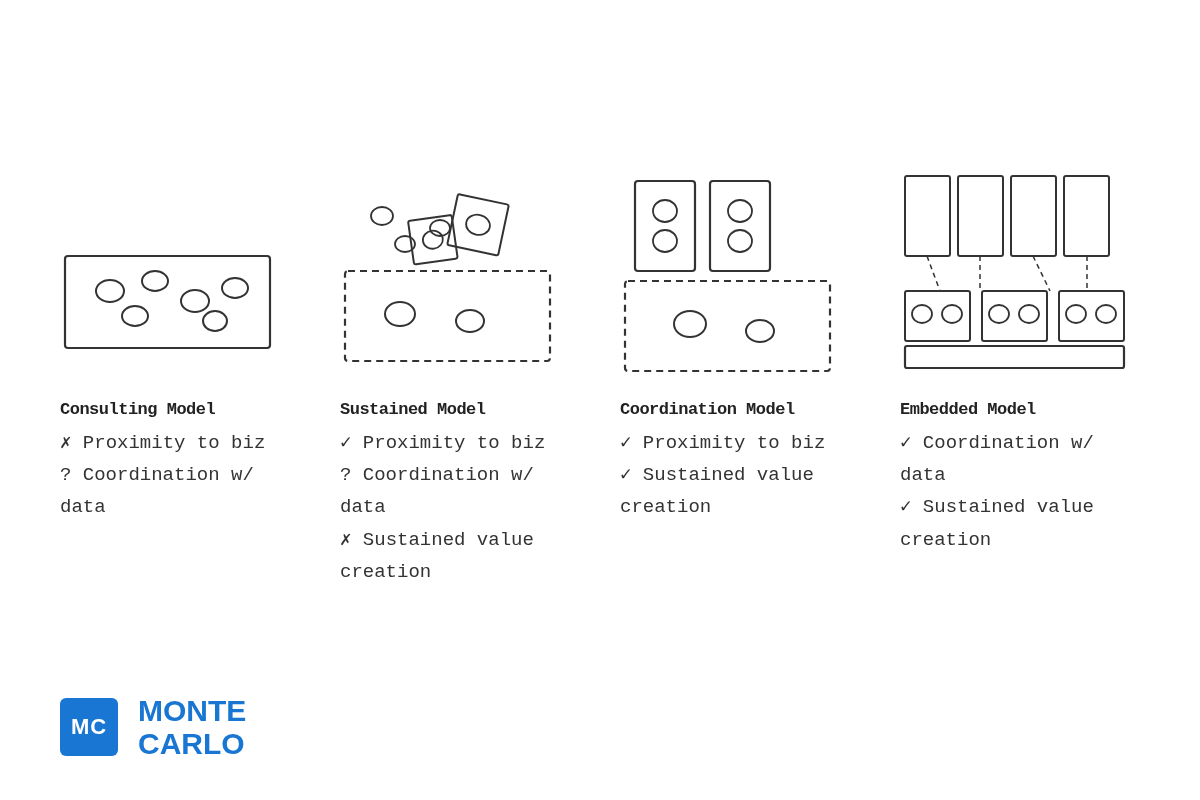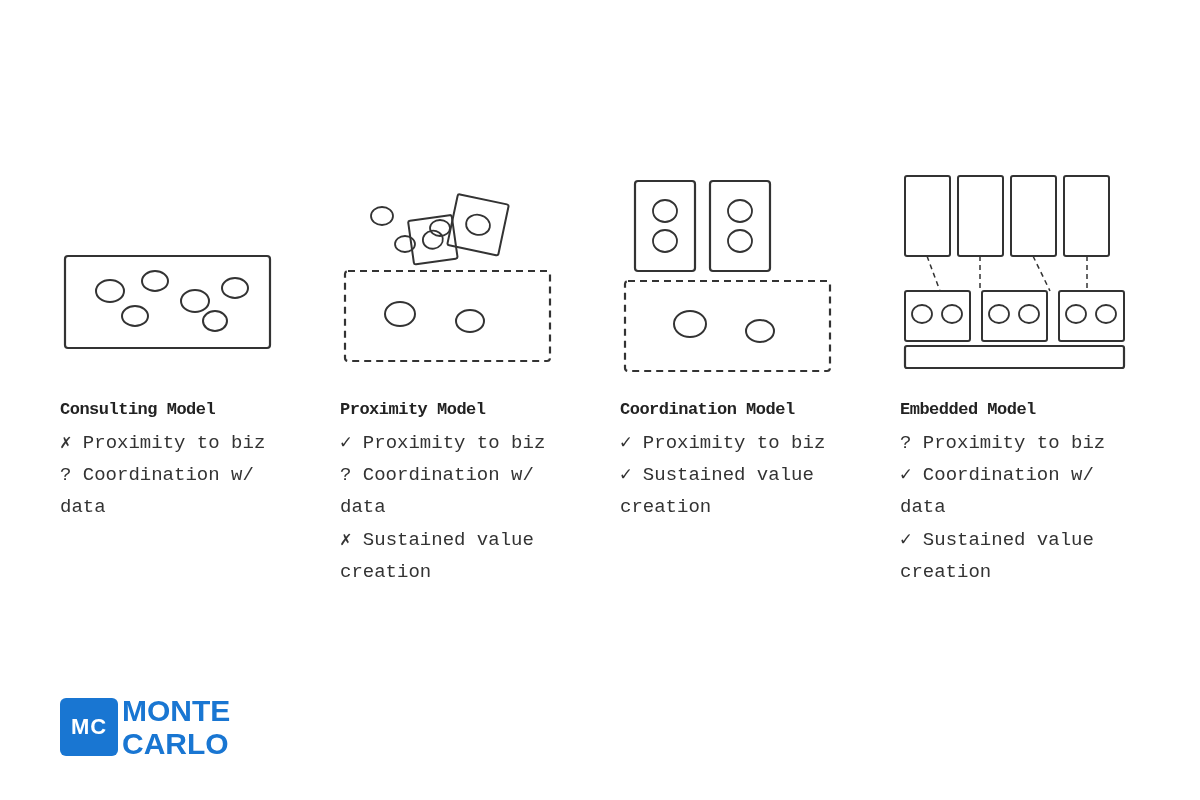--- a/index.html
+++ b/index.html
@@ -68,21 +68,21 @@
     .cross { color: #333; }
     .question { color: #333; }
 
     
     .logo-area {
       position: absolute;
       bottom: 40px;
       left: 60px;
       display: flex;
       align-items: center;
-      gap: 4px;
+      gap: 20px;
     }
 
     .logo-box {
       background: #1976D2;
       color: #fff;
       font-weight: bold;
       font-size: 22px;
       width: 58px;
       height: 58px;
       display: flex;
@@ -151,21 +151,21 @@
           <ellipse cx="42" cy="50" rx="11" ry="9" fill="none" stroke="#333" stroke-width="1.8"></ellipse>
           <ellipse cx="65" cy="78" rx="10" ry="8" fill="none" stroke="#333" stroke-width="1.8"></ellipse>
           <ellipse cx="100" cy="62" rx="10" ry="8" fill="none" stroke="#333" stroke-width="1.8"></ellipse>
 
           <rect x="5" y="105" width="205" height="90" rx="3" fill="none" stroke="#333" stroke-width="2.2" stroke-dasharray="7,5"></rect>
 
           <ellipse cx="60" cy="148" rx="15" ry="12" fill="none" stroke="#333" stroke-width="2"></ellipse>
           <ellipse cx="130" cy="155" rx="14" ry="11" fill="none" stroke="#333" stroke-width="2"></ellipse>
         </svg>
       </div>
-      <div class="model-title">Proximity Model</div>
+      <div class="model-title">Sustained Model</div>
       <div class="model-desc">
         <div><span class="check">✓</span> Proximity to biz</div>
         <div><span class="question">?</span> Coordination w/ data</div>
         <div><span class="cross">✗</span> Sustained value creation</div>
       </div>
     </div>
 
     <div class="model-col">
       <div class="sketch-area">
         <svg width="220" height="220" viewBox="0 0 220 220">
@@ -214,21 +214,20 @@
           <ellipse cx="99" cy="148" rx="10" ry="9" fill="none" stroke="#333" stroke-width="1.8"></ellipse>
           <ellipse cx="129" cy="148" rx="10" ry="9" fill="none" stroke="#333" stroke-width="1.8"></ellipse>
           <ellipse cx="176" cy="148" rx="10" ry="9" fill="none" stroke="#333" stroke-width="1.8"></ellipse>
           <ellipse cx="206" cy="148" rx="10" ry="9" fill="none" stroke="#333" stroke-width="1.8"></ellipse>
 
           <rect x="5" y="180" width="219" height="22" rx="2" fill="none" stroke="#333" stroke-width="2.2"></rect>
         </svg>
       </div>
       <div class="model-title">Embedded Model</div>
       <div class="model-desc">
-        <div><span class="question">?</span> Proximity to biz</div>
         <div><span class="check">✓</span> Coordination w/ data</div>
         <div><span class="check">✓</span> Sustained value creation</div>
       </div>
     </div>
 
   </div>
 
   <div class="logo-area">
     <div class="logo-box">MC</div>
     <div class="logo-text">

